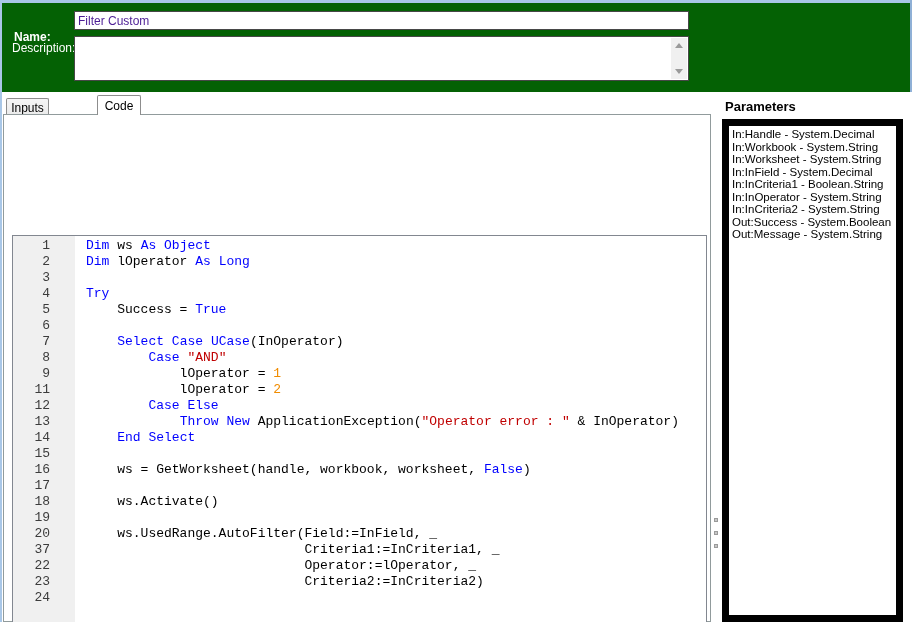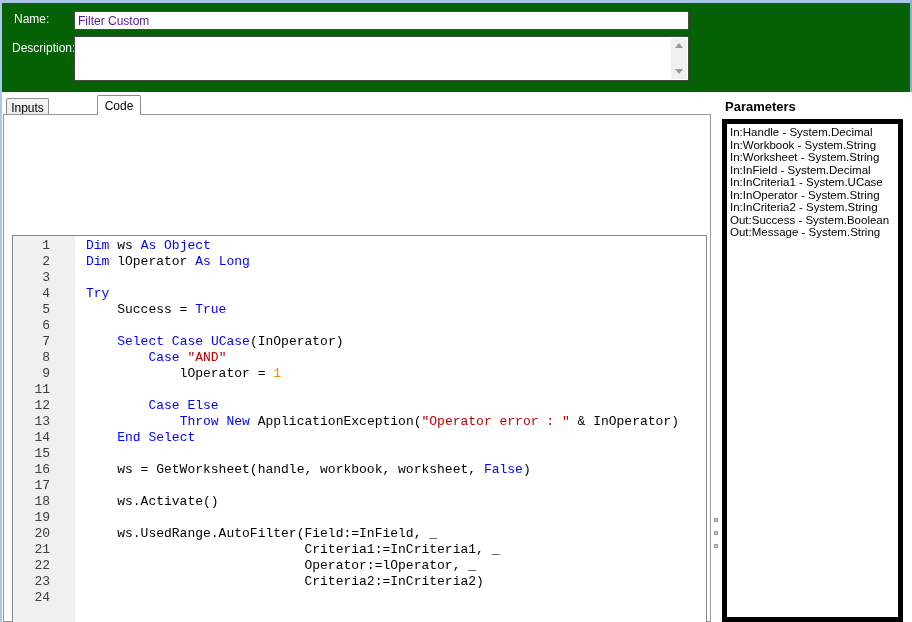--- a/index.html
+++ b/index.html
@@ -7,21 +7,21 @@
   .window{position:relative;width:912px;height:622px;background:#ffffff;overflow:hidden;}
 
   
   .edge-top{position:absolute;left:0;top:0;width:912px;height:3px;background:#a9c7e7;z-index:50;}
   .edge-left{position:absolute;left:0;top:0;width:2px;height:622px;background:#a9c7e7;z-index:50;}
   .edge-right{position:absolute;right:0;top:0;width:2px;height:92px;background:#8fb0d6;z-index:50;}
 
   
   .header{position:absolute;left:0;top:0;width:912px;height:92px;background:#046104;}
   .hdr-lbl{position:absolute;color:#ffffff;font-size:12px;}
-  .name-lbl{left:14px;top:12px;}
+  .name-lbl{left:14px;top:30px;font-weight:bold;}
   .desc-lbl{left:12px;top:41px;}
   .name-input{position:absolute;left:74px;top:11px;width:615px;height:19px;box-sizing:border-box;
     border:1px solid #474747;background:#ffffff;font-family:"Liberation Sans",sans-serif;
     font-size:12px;color:#4c1d95;padding:0 3px;outline:none;}
   .desc-box{position:absolute;left:74px;top:36px;width:615px;height:45px;box-sizing:border-box;
     border:1px solid #474747;background:#ffffff;}
   .desc-scroll{position:absolute;right:1px;top:1px;bottom:1px;width:16px;background:#f0f0f0;}
   .sb-btn{position:absolute;left:0;width:16px;height:15px;background:#f0f0f0;display:flex;align-items:center;justify-content:center;}
   .sb-btn.up{top:0;}
   .sb-btn.down{bottom:0;}
@@ -56,21 +56,21 @@
   
   .splitter{position:absolute;left:711px;top:114px;width:11px;height:508px;}
   .split-dot{position:absolute;left:3px;width:4px;height:4px;background:#c7c7c7;border:1px solid #9a9a9a;box-sizing:border-box;}
   .split-dot.d1{top:404px;}
   .split-dot.d2{top:417px;}
   .split-dot.d3{top:430px;}
 
   
   .params-title{position:absolute;left:725px;top:99px;font-size:13px;font-weight:bold;color:#000;}
   .params-list{position:absolute;left:722px;top:119px;width:181px;height:503px;box-sizing:border-box;
-    border:5px solid #000000;background:#ffffff;padding:2px 0 0 3px;overflow:hidden;}
+    border:7px solid #000000;background:#ffffff;padding:2px 0 0 3px;overflow:hidden;}
   .param-item{font-size:11.5px;line-height:12.5px;color:#000;white-space:nowrap;}
 </style>
 </head>
 <body>
 
 <div class="window">
 
   <div class="header">
     <span class="hdr-lbl name-lbl">Name:</span>
     <input class="name-input" type="text" value="Filter Custom" style="">
@@ -126,20 +126,21 @@
           <div class="line">
             <span class="ln">8</span>
             <span class="src"><span class="t">        </span><span class="k">Case</span><span class="t"> </span><span class="s">"AND"</span></span>
           </div>
           <div class="line">
             <span class="ln">9</span>
             <span class="src"><span class="t">            lOperator = </span><span class="n">1</span></span>
           </div>
           <div class="line">
             <span class="ln">11</span>
+            <span class="src"><span class="t">            lOperator = </span><span class="n">2</span></span>
           </div>
           <div class="line">
             <span class="ln">12</span>
             <span class="src"><span class="t">        </span><span class="k">Case</span><span class="t"> </span><span class="k">Else</span></span>
           </div>
           <div class="line">
             <span class="ln">13</span>
             <span class="src"><span class="t">            </span><span class="k">Throw</span><span class="t"> </span><span class="k">New</span><span class="t"> ApplicationException(</span><span class="s">"Operator error : "</span><span class="t"> &amp; InOperator)</span></span>
           </div>
           <div class="line">
@@ -164,21 +165,21 @@
           </div>
           <div class="line">
             <span class="ln">19</span>
             <span class="src"></span>
           </div>
           <div class="line">
             <span class="ln">20</span>
             <span class="src"><span class="t">    ws.UsedRange.AutoFilter(Field:=InField, _</span></span>
           </div>
           <div class="line">
-            <span class="ln">21</span>
+            <span class="ln">37</span>
             <span class="src"><span class="t">                            Criteria1:=InCriteria1, _</span></span>
           </div>
           <div class="line">
             <span class="ln">22</span>
             <span class="src"><span class="t">                            Operator:=lOperator, _</span></span>
           </div>
           <div class="line">
             <span class="ln">23</span>
             <span class="src"><span class="t">                            Criteria2:=InCriteria2)</span></span>
           </div>
@@ -195,21 +196,21 @@
     <span class="split-dot d2"></span>
     <span class="split-dot d3"></span>
   </div>
 
   <div class="params-title">Parameters</div>
   <div class="params-list" id="params-list">
       <div class="param-item">In:Handle - System.Decimal</div>
       <div class="param-item">In:Workbook - System.String</div>
       <div class="param-item">In:Worksheet - System.String</div>
       <div class="param-item">In:InField - System.Decimal</div>
-      <div class="param-item">In:InCriteria1 - System.UCase</div>
+      <div class="param-item">In:InCriteria1 - Boolean.String</div>
       <div class="param-item">In:InOperator - System.String</div>
       <div class="param-item">In:InCriteria2 - System.String</div>
       <div class="param-item">Out:Success - System.Boolean</div>
       <div class="param-item">Out:Message - System.String</div>
     </div>
 
   <div class="edge-top"></div>
   <div class="edge-left"></div>
   <div class="edge-right"></div>
 </div>

